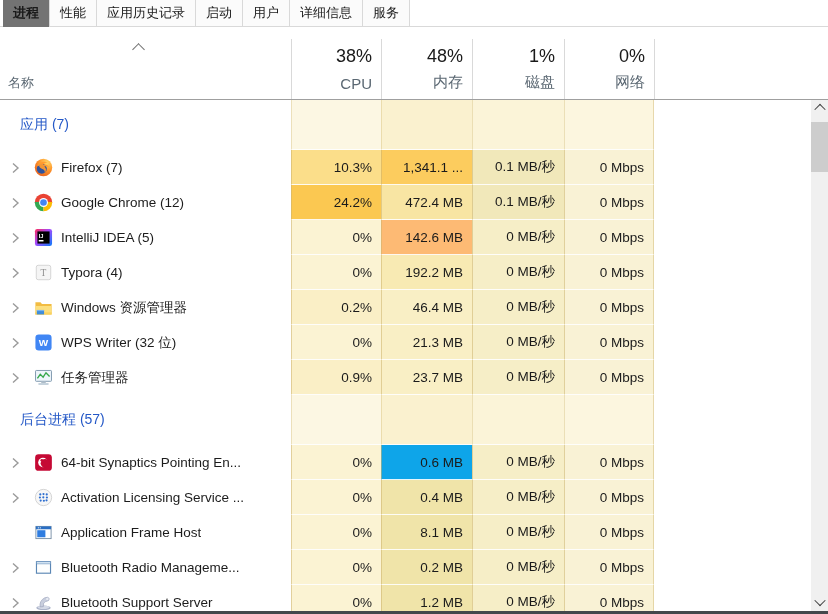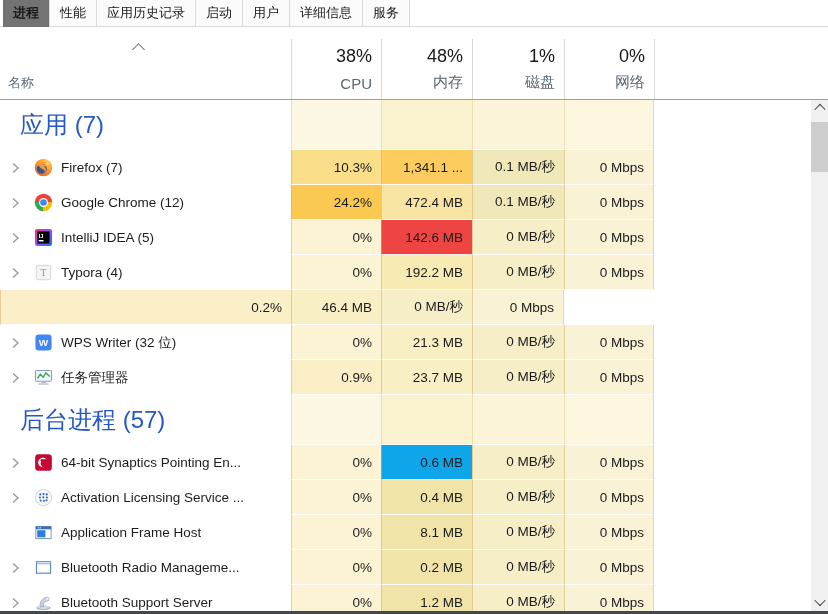--- a/index.html
+++ b/index.html
@@ -24,21 +24,21 @@
   .hcol{position:absolute;top:12px;bottom:0;border-left:1px solid #d9d9d9;text-align:right;box-sizing:border-box;}
   .hcol .pct{font-size:18px;color:#191919;margin:7px 9px 0 0;}
   .hcol .lbl{position:absolute;bottom:7px;right:9px;font-size:15px;color:#5a6772;}
   .hline-end{position:absolute;top:12px;bottom:0;width:0;border-left:1px solid #d9d9d9;}
   
   #rows{position:absolute;top:100px;left:0;right:17px;bottom:0;overflow:hidden;background:#fff;}
   .row{display:grid;grid-template-columns:291px 90px 91px 92px 90px 1fr;}
   .row.band{height:50px;}
   .row.prow{height:35px;}
   .ncell{background:#fff;display:flex;align-items:center;overflow:hidden;}
-  .band .ncell{padding-left:20px;font-size:24px;}
+  .band .ncell{padding-left:20px;font-size:14px;}
   .vcell{
     display:flex;align-items:center;justify-content:flex-end;
     padding-right:9px;font-size:13.5px;color:#1b1b1b;box-sizing:border-box;
     border-left:1px solid rgba(205,180,110,0.55);
     border-bottom:1px solid rgba(255,255,255,0.9);
     white-space:nowrap;overflow:hidden;
   }
   .vcell.last{border-right:1px solid rgba(205,180,110,0.45);}
   .band .vcell{border-left:1px solid rgba(205,180,110,0.35);}
   .fill{background:#fff;}
@@ -182,21 +182,21 @@
             </defs>
             <rect x="1" y="1" width="18" height="18" rx="2.5" fill="url(#ijg)"></rect>
             <rect x="3.6" y="3.6" width="12.8" height="12.8" fill="#000"></rect>
             <rect x="5" y="12.6" width="5" height="1.6" fill="#fff"></rect>
             <text x="5" y="10.6" font-size="6" fill="#fff" font-weight="bold" font-family="Liberation Sans, sans-serif">IJ</text>
           </svg>
         </span>
         <span class="rname">IntelliJ IDEA (5)</span>
       </div>
       <div class="vcell" style="background: rgb(251, 243, 211);">0%</div>
-      <div class="vcell" style="background: #ef4444;">142.6 MB</div>
+      <div class="vcell" style="background: #fdba74;">142.6 MB</div>
       <div class="vcell" style="background: rgb(246, 238, 199);">0 MB/秒</div>
       <div class="vcell last" style="background: rgb(249, 242, 213);">0 Mbps</div>
       <div class="fill"></div>
     </div>
     <div class="row prow">
       <div class="ncell">
         <span class="chev">
           <svg width="9" height="12" viewBox="0 0 9 12">
             <polyline points="2,1.5 7,6 2,10.5" fill="none" stroke="#9a9a9a" stroke-width="1.4"></polyline>
           </svg>
@@ -209,20 +209,37 @@
         </span>
         <span class="rname">Typora (4)</span>
       </div>
       <div class="vcell" style="background: rgb(251, 243, 211);">0%</div>
       <div class="vcell" style="background: rgb(248, 234, 179);">192.2 MB</div>
       <div class="vcell" style="background: rgb(246, 238, 199);">0 MB/秒</div>
       <div class="vcell last" style="background: rgb(249, 242, 213);">0 Mbps</div>
       <div class="fill"></div>
     </div>
     <div class="row prow">
+      <div class="ncell">
+        <span class="chev">
+          <svg width="9" height="12" viewBox="0 0 9 12">
+            <polyline points="2,1.5 7,6 2,10.5" fill="none" stroke="#9a9a9a" stroke-width="1.4"></polyline>
+          </svg>
+        </span>
+        <span class="ricon">
+          <svg width="19" height="19" viewBox="0 0 20 20">
+            <path d="M1.5 4.4 h5.3 l1.6 1.9 h10.1 v11 h-17 z" fill="#f2bc42"></path>
+            <path d="M1.5 8.4 h17 v8.9 h-17 z" fill="#fcdf7e"></path>
+            <rect x="1.5" y="15.1" width="17" height="2.2" fill="#f9d25f"></rect>
+            <rect x="3" y="12.6" width="7.6" height="4.7" fill="#3f8ddb"></rect>
+            <rect x="3" y="12.6" width="7.6" height="1.2" fill="#7cb5ec"></rect>
+          </svg>
+        </span>
+        <span class="rname">Windows 资源管理器</span>
+      </div>
       <div class="vcell" style="background: rgb(250, 239, 198);">0.2%</div>
       <div class="vcell" style="background: rgb(249, 239, 197);">46.4 MB</div>
       <div class="vcell" style="background: rgb(246, 238, 199);">0 MB/秒</div>
       <div class="vcell last" style="background: rgb(249, 242, 213);">0 Mbps</div>
       <div class="fill"></div>
     </div>
     <div class="row prow">
       <div class="ncell">
         <span class="chev">
           <svg width="9" height="12" viewBox="0 0 9 12">

